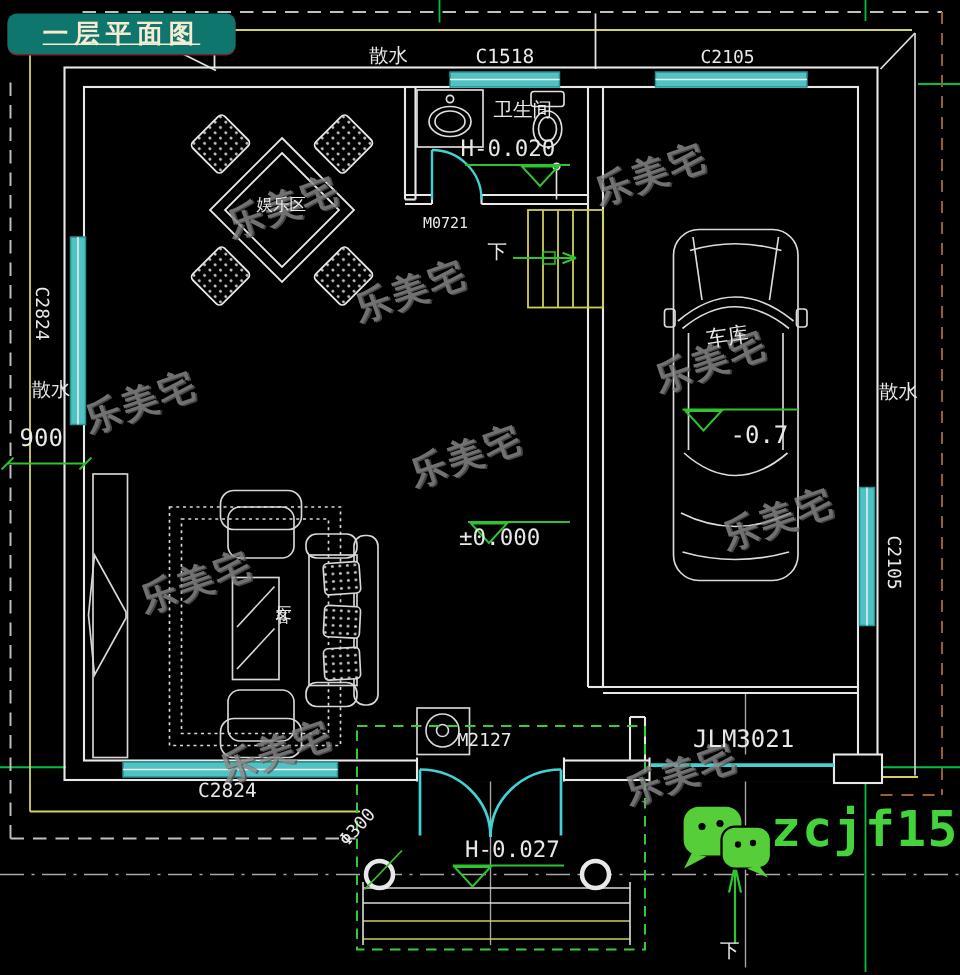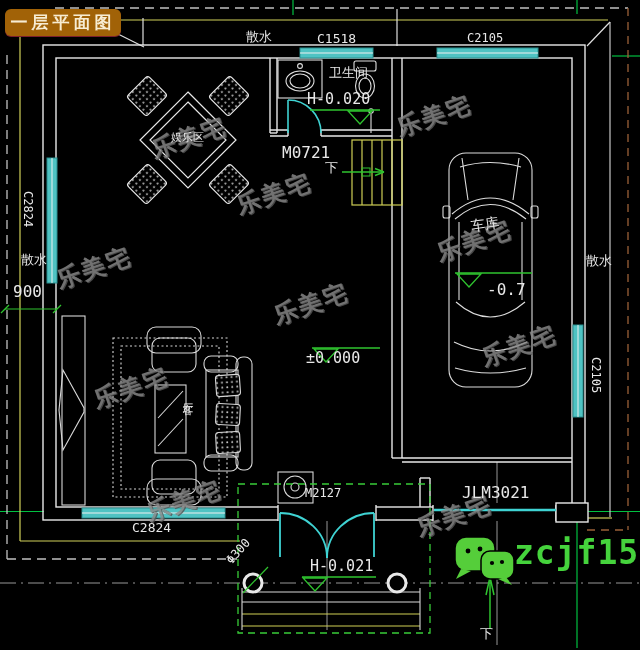--- a/index.html
+++ b/index.html
@@ -5,24 +5,24 @@
   html,body{margin:0;padding:0;background:#000;}
   #canvas{position:relative;width:640px;height:650px;background:#000;overflow:hidden;
           font-family:"Liberation Sans",sans-serif;}
   #plan-svg{position:absolute;left:0;top:0;}
   .lbl{position:absolute;color:#e8e8e8;white-space:nowrap;line-height:1;
        font-family:"DejaVu Sans Mono",monospace;}
   .cn{font-family:"Liberation Sans",sans-serif;}
   .wm{position:absolute;color:#8a8a8a;opacity:.82;font-weight:bold;font-size:24px;
       letter-spacing:2px;transform:rotate(-19deg);white-space:nowrap;
       font-family:"Liberation Sans",sans-serif;text-shadow:1px 1px 0 #555;}
-  #badge{position:absolute;left:5px;top:9px;width:116px;height:27px;background:#a16207;
+  #badge{position:absolute;left:5px;top:9px;width:152px;height:27px;background:#0f766e;
          border-radius:6px;display:flex;align-items:center;justify-content:center;
          color:#f7ecd2;font-weight:bold;font-size:17px;letter-spacing:4px;z-index:30;
-         font-family:"Liberation Sans",sans-serif;box-shadow:0 1px 0 #7d1f2d;}
+         font-family:"Liberation Sans",sans-serif;box-shadow:0 1px 0 #7d1f2d;text-decoration:underline;}
   .vert{writing-mode:vertical-rl;text-orientation:upright;}
   .rot90{transform:rotate(90deg);transform-origin:0 0;}
   #wechat-id{position:absolute;left:514px;top:533px;color:#45d33c;font-weight:bold;
              font-size:33px;font-family:"DejaVu Sans Mono",monospace;letter-spacing:1px;}
 </style>
 </head>
 <body>
 
 <div id="canvas">
 
@@ -297,34 +297,34 @@
   <div class="wm" style="left:145px;top:485px;">乐美宅</div>
   <div class="wm" style="left:415px;top:500px;">乐美宅</div>
 
   <div id="badge">一层平面图</div>
 
   <div class="lbl cn" style="left:246px;top:30px;font-size:13px;">散水</div>
   <div class="lbl" style="left:317px;top:32px;font-size:13px;">C1518</div>
   <div class="lbl" style="left:467px;top:32px;font-size:12px;">C2105</div>
   <div class="lbl cn" style="left:329px;top:66px;font-size:13px;text-align:right;">卫生间</div>
   <div class="lbl" style="left:307px;top:92px;font-size:15px;">H-0.020</div>
-  <div class="lbl" style="left:282px;top:145px;font-size:16px;">M0721</div>
+  <div class="lbl" style="left:282px;top:145px;font-size:10px;">M0721</div>
   <div class="lbl cn" style="left:325px;top:161px;font-size:13px;">下</div>
   <div class="lbl rot90" style="left:34px;top:191px;font-size:12px;">C2824</div>
   <div class="lbl cn" style="left:21px;top:253px;font-size:13px;">散水</div>
   <div class="lbl" style="left:13px;top:284px;font-size:16px;">900</div>
   <div class="lbl cn" style="left:471px;top:217px;font-size:14px;transform:rotate(-8deg);">车库</div>
   <div class="lbl" style="left:487px;top:252px;font-size:16px;margin-top:30px;">-0.7</div>
   <div class="lbl cn" style="left:586px;top:254px;font-size:13px;">散水</div>
   <div class="lbl rot90" style="left:602px;top:357px;font-size:12px;">C2105</div>
   <div class="lbl" style="left:306px;top:327px;font-size:15px;margin-top:24px;">±0.000</div>
   <div class="lbl cn vert" style="left:182px;top:395px;font-size:11px;">客厅</div>
   <div class="lbl cn" style="left:171px;top:132px;font-size:11px;">娱乐区</div>
   <div class="lbl" style="left:305px;top:487px;font-size:12px;text-align:center;">M2127</div>
   <div class="lbl" style="left:462px;top:485px;font-size:16px;">JLM3021</div>
   <div class="lbl" style="left:132px;top:521px;font-size:13px;">C2824</div>
   <div class="lbl" style="left:224px;top:558px;font-size:12px;transform:rotate(-48deg);transform-origin:0 0;">Φ300</div>
-  <div class="lbl" style="left:310px;top:559px;font-size:15px;">H-0.021</div>
+  <div class="lbl" style="left:310px;top:559px;font-size:15px;">H-0.027</div>
   <div class="lbl cn" style="left:480px;top:627px;font-size:13px;">下</div>
 
   <div id="wechat-id">zcjf159</div>
 
 </div>
 
 </body></html>

